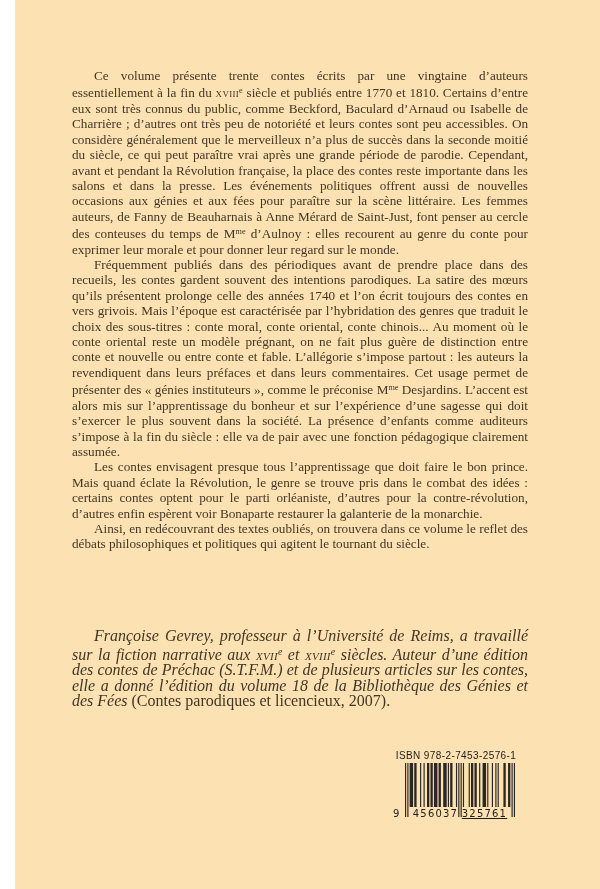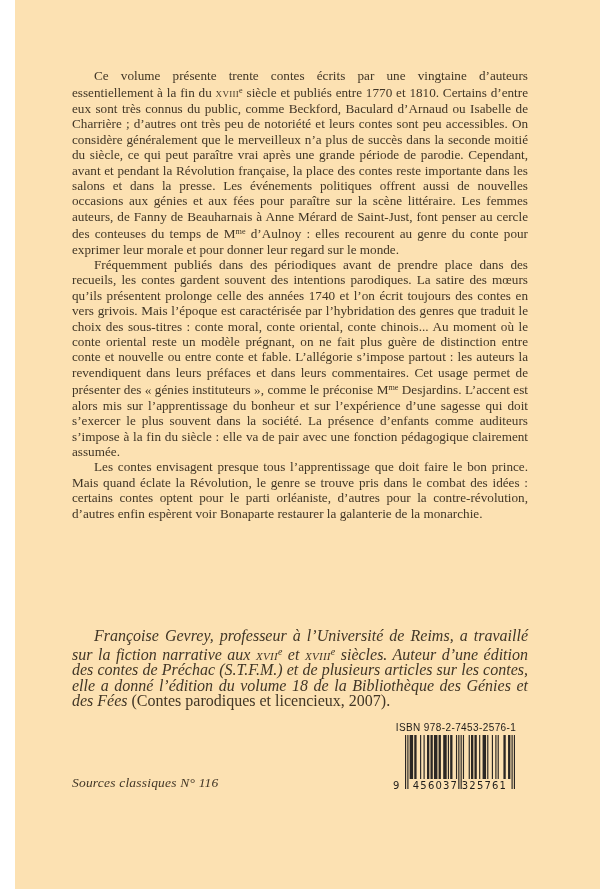--- a/index.html
+++ b/index.html
@@ -51,20 +51,21 @@
     width: 126px;
     color: #1e1c1a;
   }
   .isbn-label {
     font-family: "Liberation Sans", "DejaVu Sans", sans-serif;
     font-size: 10px;
     letter-spacing: 0.4px;
     text-align: center;
     white-space: nowrap;
     margin-bottom: 2px;
+    margin-top: 28px;
   }
   .barcode {
     position: relative;
     width: 126px; height: 54px;
   }
   .barcode svg {
     position: absolute;
     left: 12px; top: 0;
     width: 110px; height: 54px;
     display: block;
@@ -72,40 +73,41 @@
   .bc-digits span {
     position: absolute;
     bottom: -2px;
     font-family: "DejaVu Sans", "Liberation Sans", sans-serif;
     font-size: 10px;
     letter-spacing: 1.2px;
     color: #1e1c1a;
   }
   .bc-d0 { left: 0; }
   .bc-d1 { left: 19px; width: 47px; text-align: center; }
-  .bc-d2 { left: 68px; width: 47px; text-align: center; }
+  .bc-d2 { left: 68px; width: 47px; text-align: center; text-decoration: underline; }
   
   .collection {
     position: absolute;
     left: 57px; top: 775px;
     font-size: 13.5px;
     font-style: italic;
     color: #413626;
     letter-spacing: 0.2px;
   }
 </style>
 </head>
 <body>
 
 <div class="cover">
 
   <div class="blurb">
     <p><span>Ce volume présente trente contes écrits par une vingtaine d’auteurs essentiellement à la fin du </span><span class="seg-sc">xviii</span><span class="seg-sup">e</span><span> siècle et publiés entre 1770 et 1810. Certains d’entre eux sont très connus du public, comme Beckford, Baculard d’Arnaud ou Isabelle de Charrière ; d’autres ont très peu de notoriété et leurs contes sont peu accessibles. On considère généralement que le merveilleux n’a plus de succès dans la seconde moitié du siècle, ce qui peut paraître vrai après une grande période de parodie. Cependant, avant et pendant la Révolution française, la place des contes reste importante dans les salons et dans la presse. Les événements politiques offrent aussi de nouvelles occasions aux génies et aux fées pour paraître sur la scène littéraire. Les femmes auteurs, de Fanny de Beauharnais à Anne Mérard de Saint-Just, font penser au cercle des conteuses du temps de M</span><span class="seg-sup">me</span><span> d’Aulnoy : elles recourent au genre du conte pour exprimer leur morale et pour donner leur regard sur le monde.</span></p>
     <p><span>Fréquemment publiés dans des périodiques avant de prendre place dans des recueils, les contes gardent souvent des intentions parodiques. La satire des mœurs qu’ils présentent prolonge celle des années 1740 et l’on écrit toujours des contes en vers grivois. Mais l’époque est caractérisée par l’hybridation des genres que traduit le choix des sous-titres : conte moral, conte oriental, conte chinois... Au moment où le conte oriental reste un modèle prégnant, on ne fait plus guère de distinction entre conte et nouvelle ou entre conte et fable. L’allégorie s’impose partout : les auteurs la revendiquent dans leurs préfaces et dans leurs commentaires. Cet usage permet de présenter des « génies instituteurs », comme le préconise M</span><span class="seg-sup">me</span><span> Desjardins. L’accent est alors mis sur l’apprentissage du bonheur et sur l’expérience d’une sagesse qui doit s’exercer le plus souvent dans la société. La présence d’enfants comme auditeurs s’impose à la fin du siècle : elle va de pair avec une fonction pédagogique clairement assumée.</span></p>
     <p><span>Les contes envisagent presque tous l’apprentissage que doit faire le bon prince. Mais quand éclate la Révolution, le genre se trouve pris dans le combat des idées : certains contes optent pour le parti orléaniste, d’autres pour la contre-révolution, d’autres enfin espèrent voir Bonaparte restaurer la galanterie de la monarchie.</span></p>
+    <p><span>Ainsi, en redécouvrant des textes oubliés, on trouvera dans ce volume le reflet des débats philosophiques et politiques qui agitent le tournant du siècle.</span></p>
   </div>
 
   <div class="bio"><span>Françoise Gevrey, professeur à l’Université de Reims, a travaillé sur la fiction narrative aux </span><span class="seg-sc">xvii</span><span class="seg-sup">e</span><span> et </span><span class="seg-sc">xviii</span><span class="seg-sup">e</span><span> siècles. Auteur d’une édition des contes de Préchac (S.T.F.M.) et de plusieurs articles sur les contes, elle a donné l’édition du volume 18 de la Bibliothèque des Génies et des Fées </span><span class="seg-rm">(Contes parodiques et licencieux, 2007).</span></div>
 
   <div class="isbn-block">
     <div class="isbn-label">ISBN 978-2-7453-2576-1</div>
     <div class="barcode">
       <svg viewBox="0 0 95 54" preserveAspectRatio="none">
           <rect x="0" y="0" width="1" height="54" fill="#2b2724"></rect>
           <rect x="2" y="0" width="1" height="54" fill="#2b2724"></rect>
@@ -139,15 +141,14 @@
           <rect x="94" y="0" width="1" height="54" fill="#2b2724"></rect>
         </svg>
       <div class="bc-digits">
         <span class="bc-d0">9</span>
         <span class="bc-d1">456037</span>
         <span class="bc-d2">325761</span>
       </div>
     </div>
   </div>
 
-  <div class="collection">Sources classiques N° 116</div>
 
 </div>
 
 </body></html>

